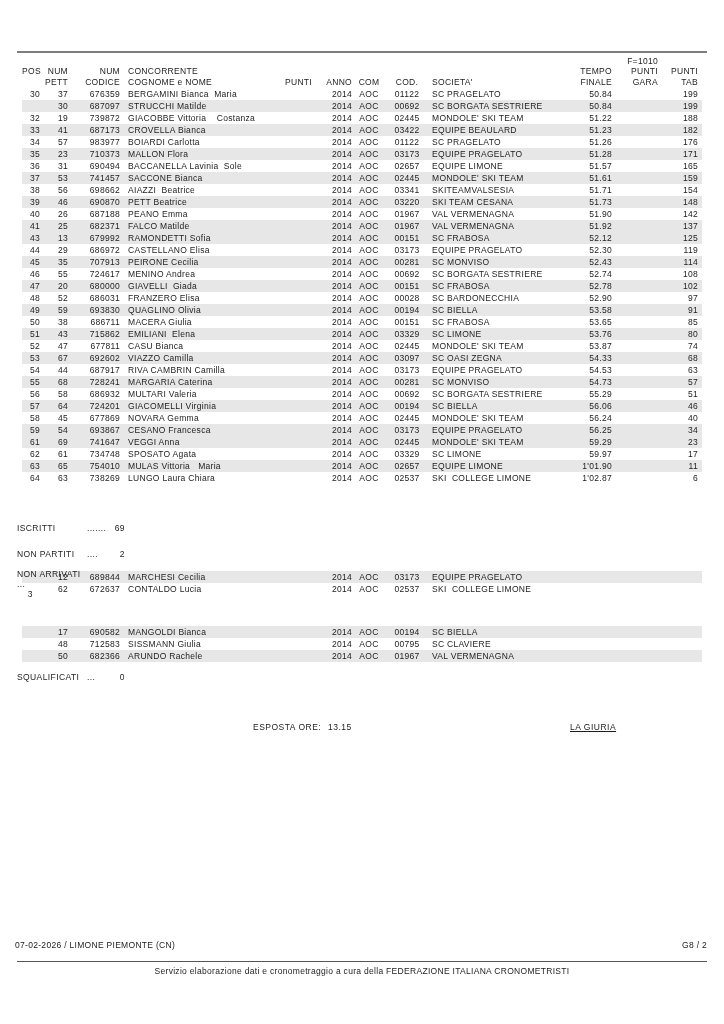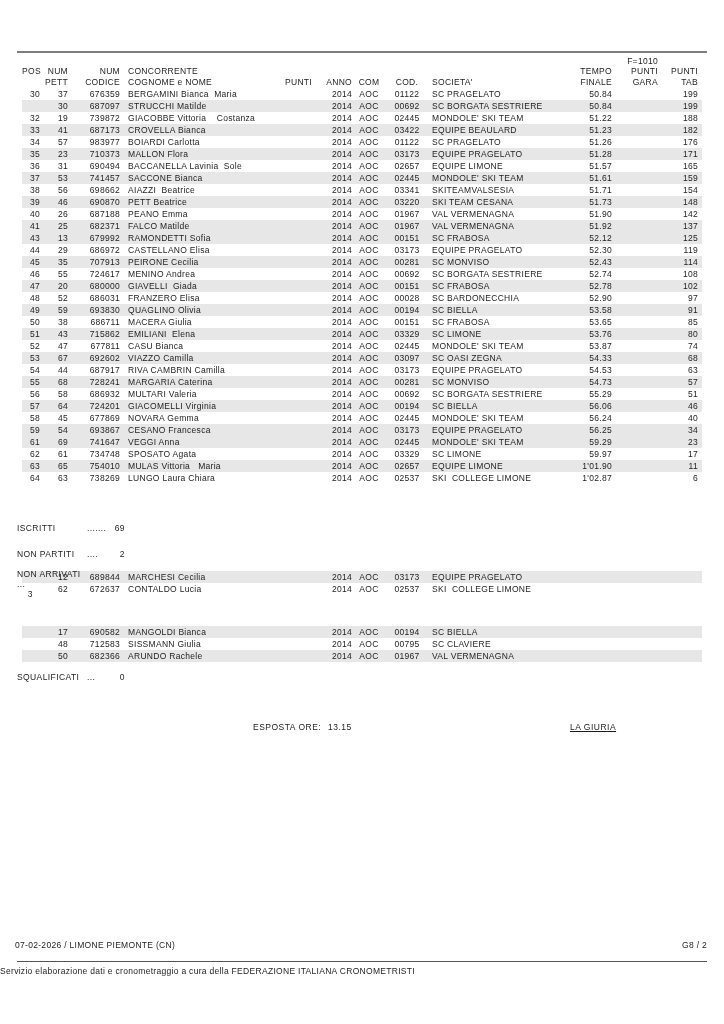--- a/index.html
+++ b/index.html
@@ -61,21 +61,21 @@
   #line-nonarrivati{top:569px;flex-direction:column;}
   #line-squalificati{top:672px;}
 
   .giuria-line{position:absolute;top:722px;left:0;width:665px;height:12px;font-size:8.5px;letter-spacing:0.5px;}
   .esposta{position:absolute;left:253px;top:0;}
   .esposta-time{position:absolute;left:328px;top:0;}
   .la-giuria{position:absolute;left:570px;top:0;text-decoration:underline;}
 
   .footer-left{position:absolute;left:7px;top:940px;font-size:8.5px;letter-spacing:0.3px;margin-left:8px;}
   .footer-right{position:absolute;right:17px;top:940px;font-size:8.5px;letter-spacing:0.3px;}
-  .footer-service{position:absolute;left:0;top:966px;width:724px;text-align:left;font-size:8.5px;letter-spacing:0.3px;}
+  .footer-service{position:absolute;left:0;top:966px;width:724px;text-align:center;font-size:8.5px;letter-spacing:0.3px;}
 </style>
 </head>
 <body>
 
 <div class="page">
 
   <div class="rule-top"></div>
 
   <table class="rt" id="results-table">
     <colgroup>

